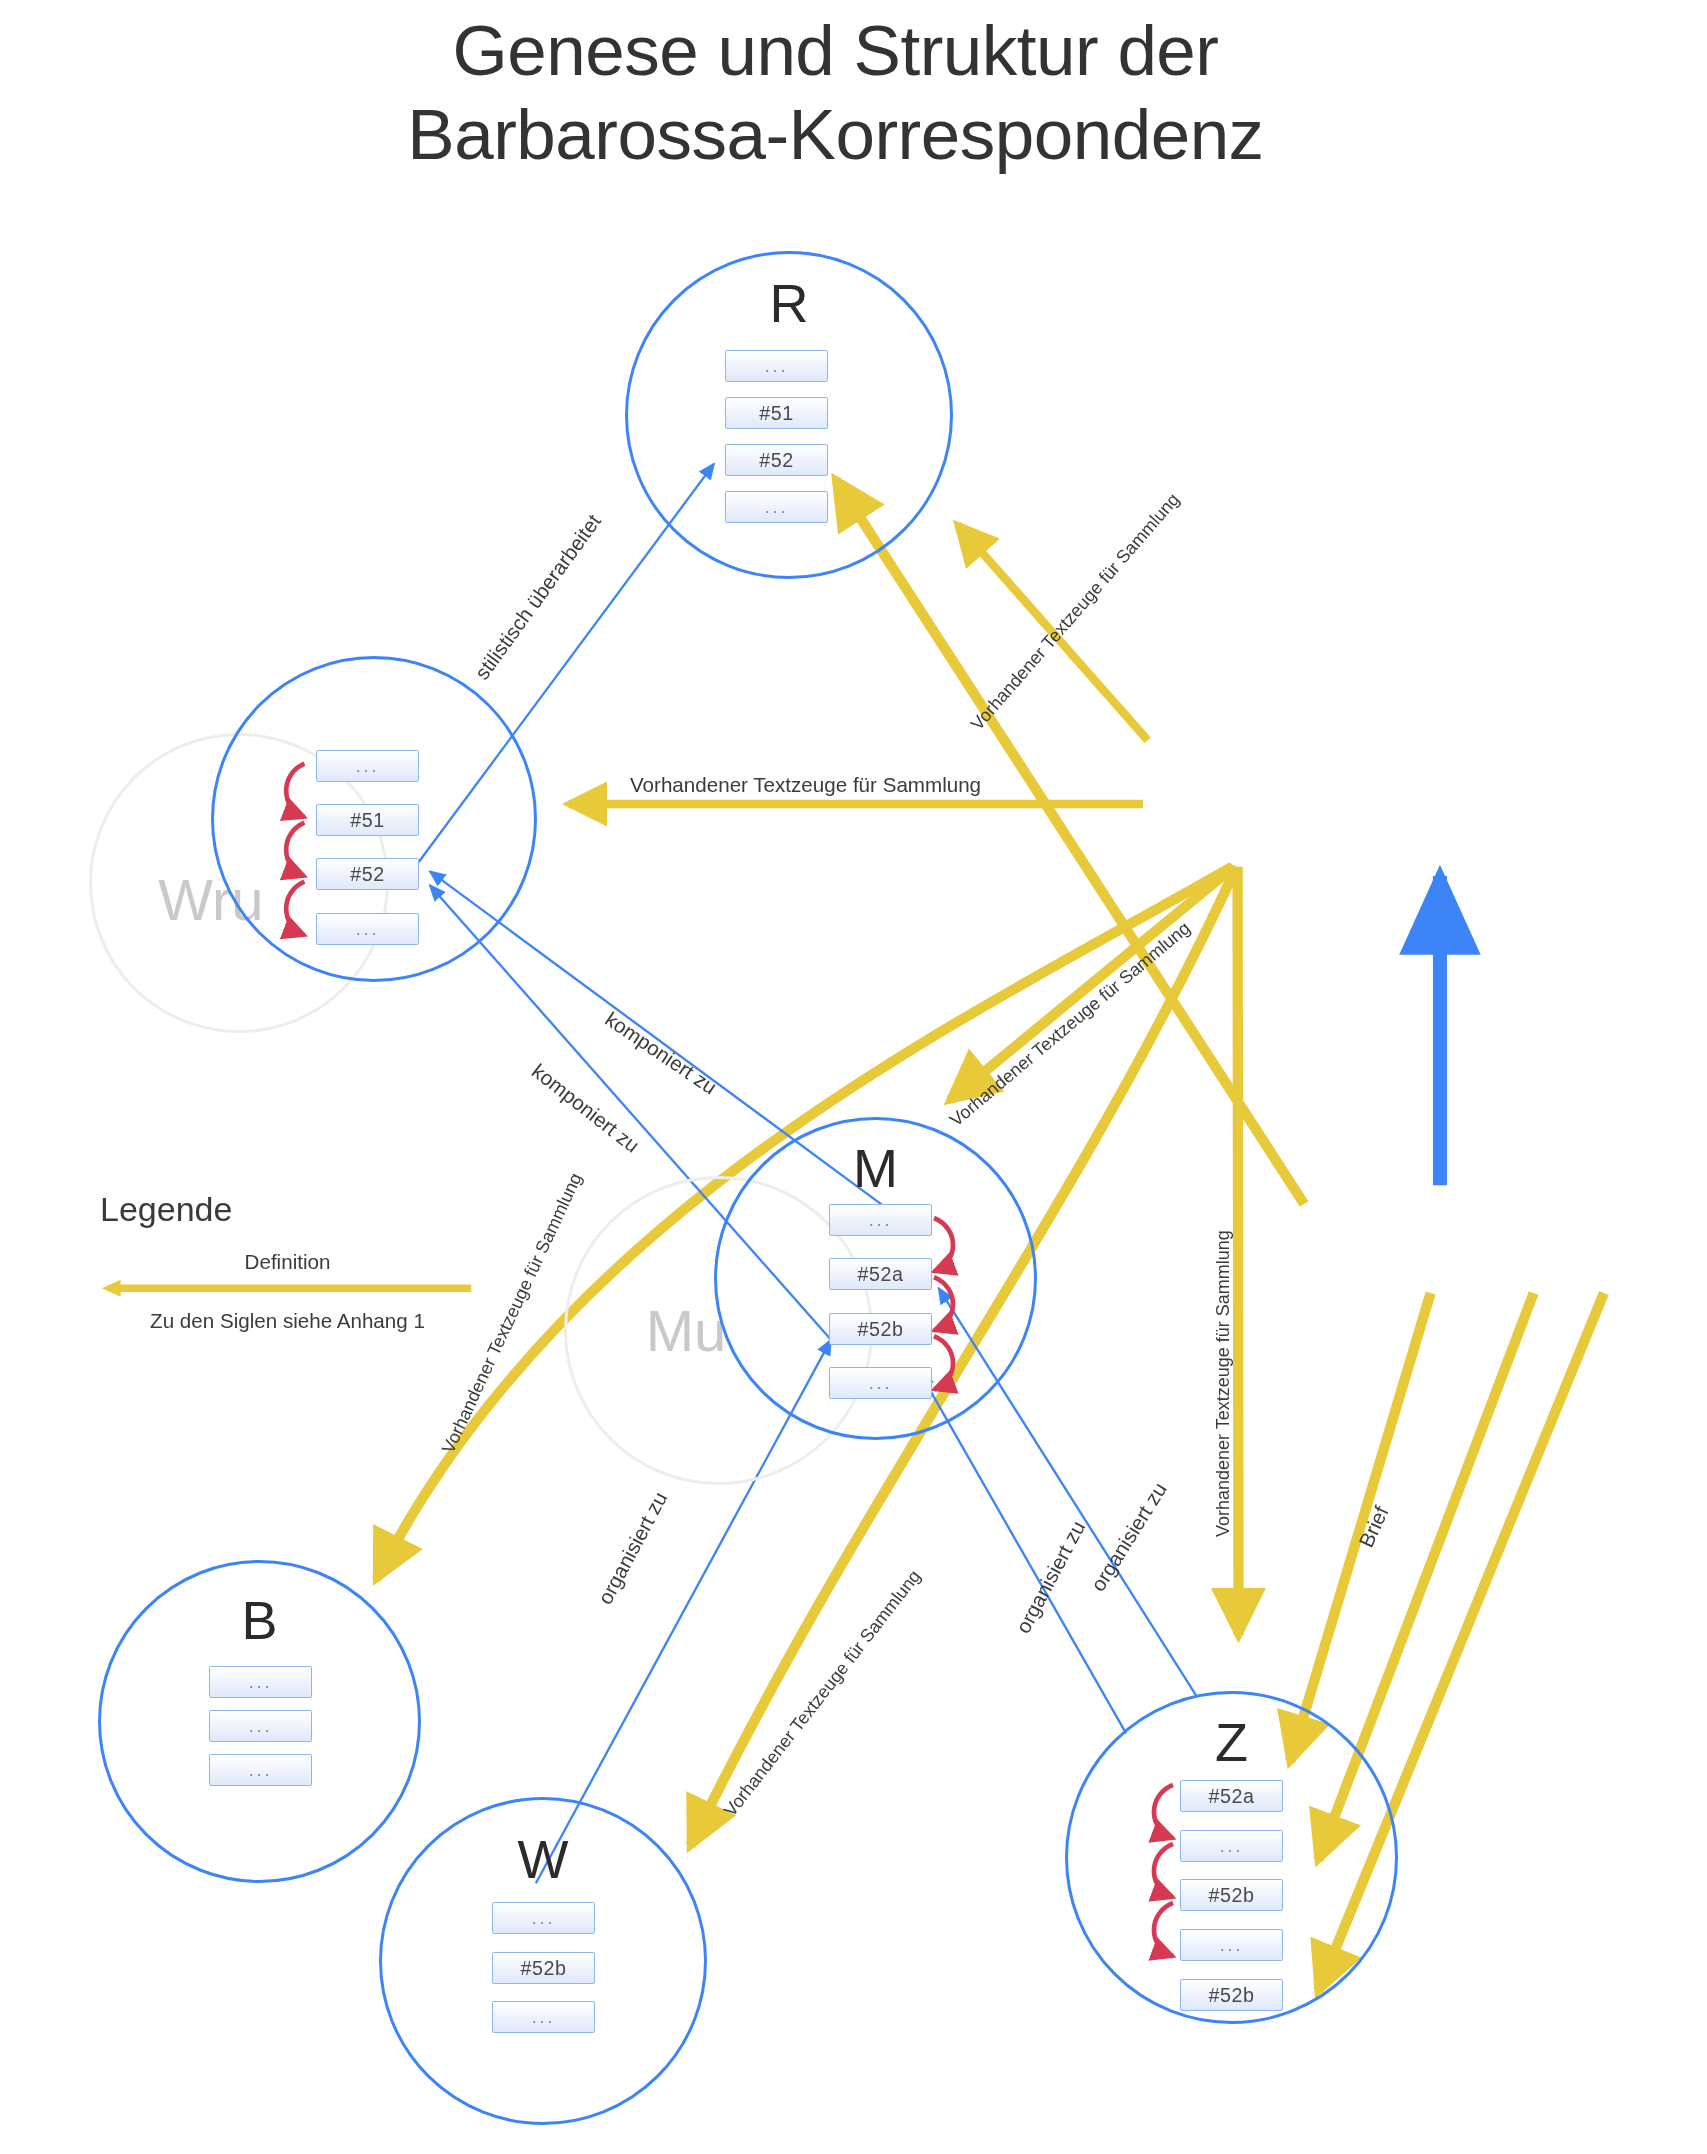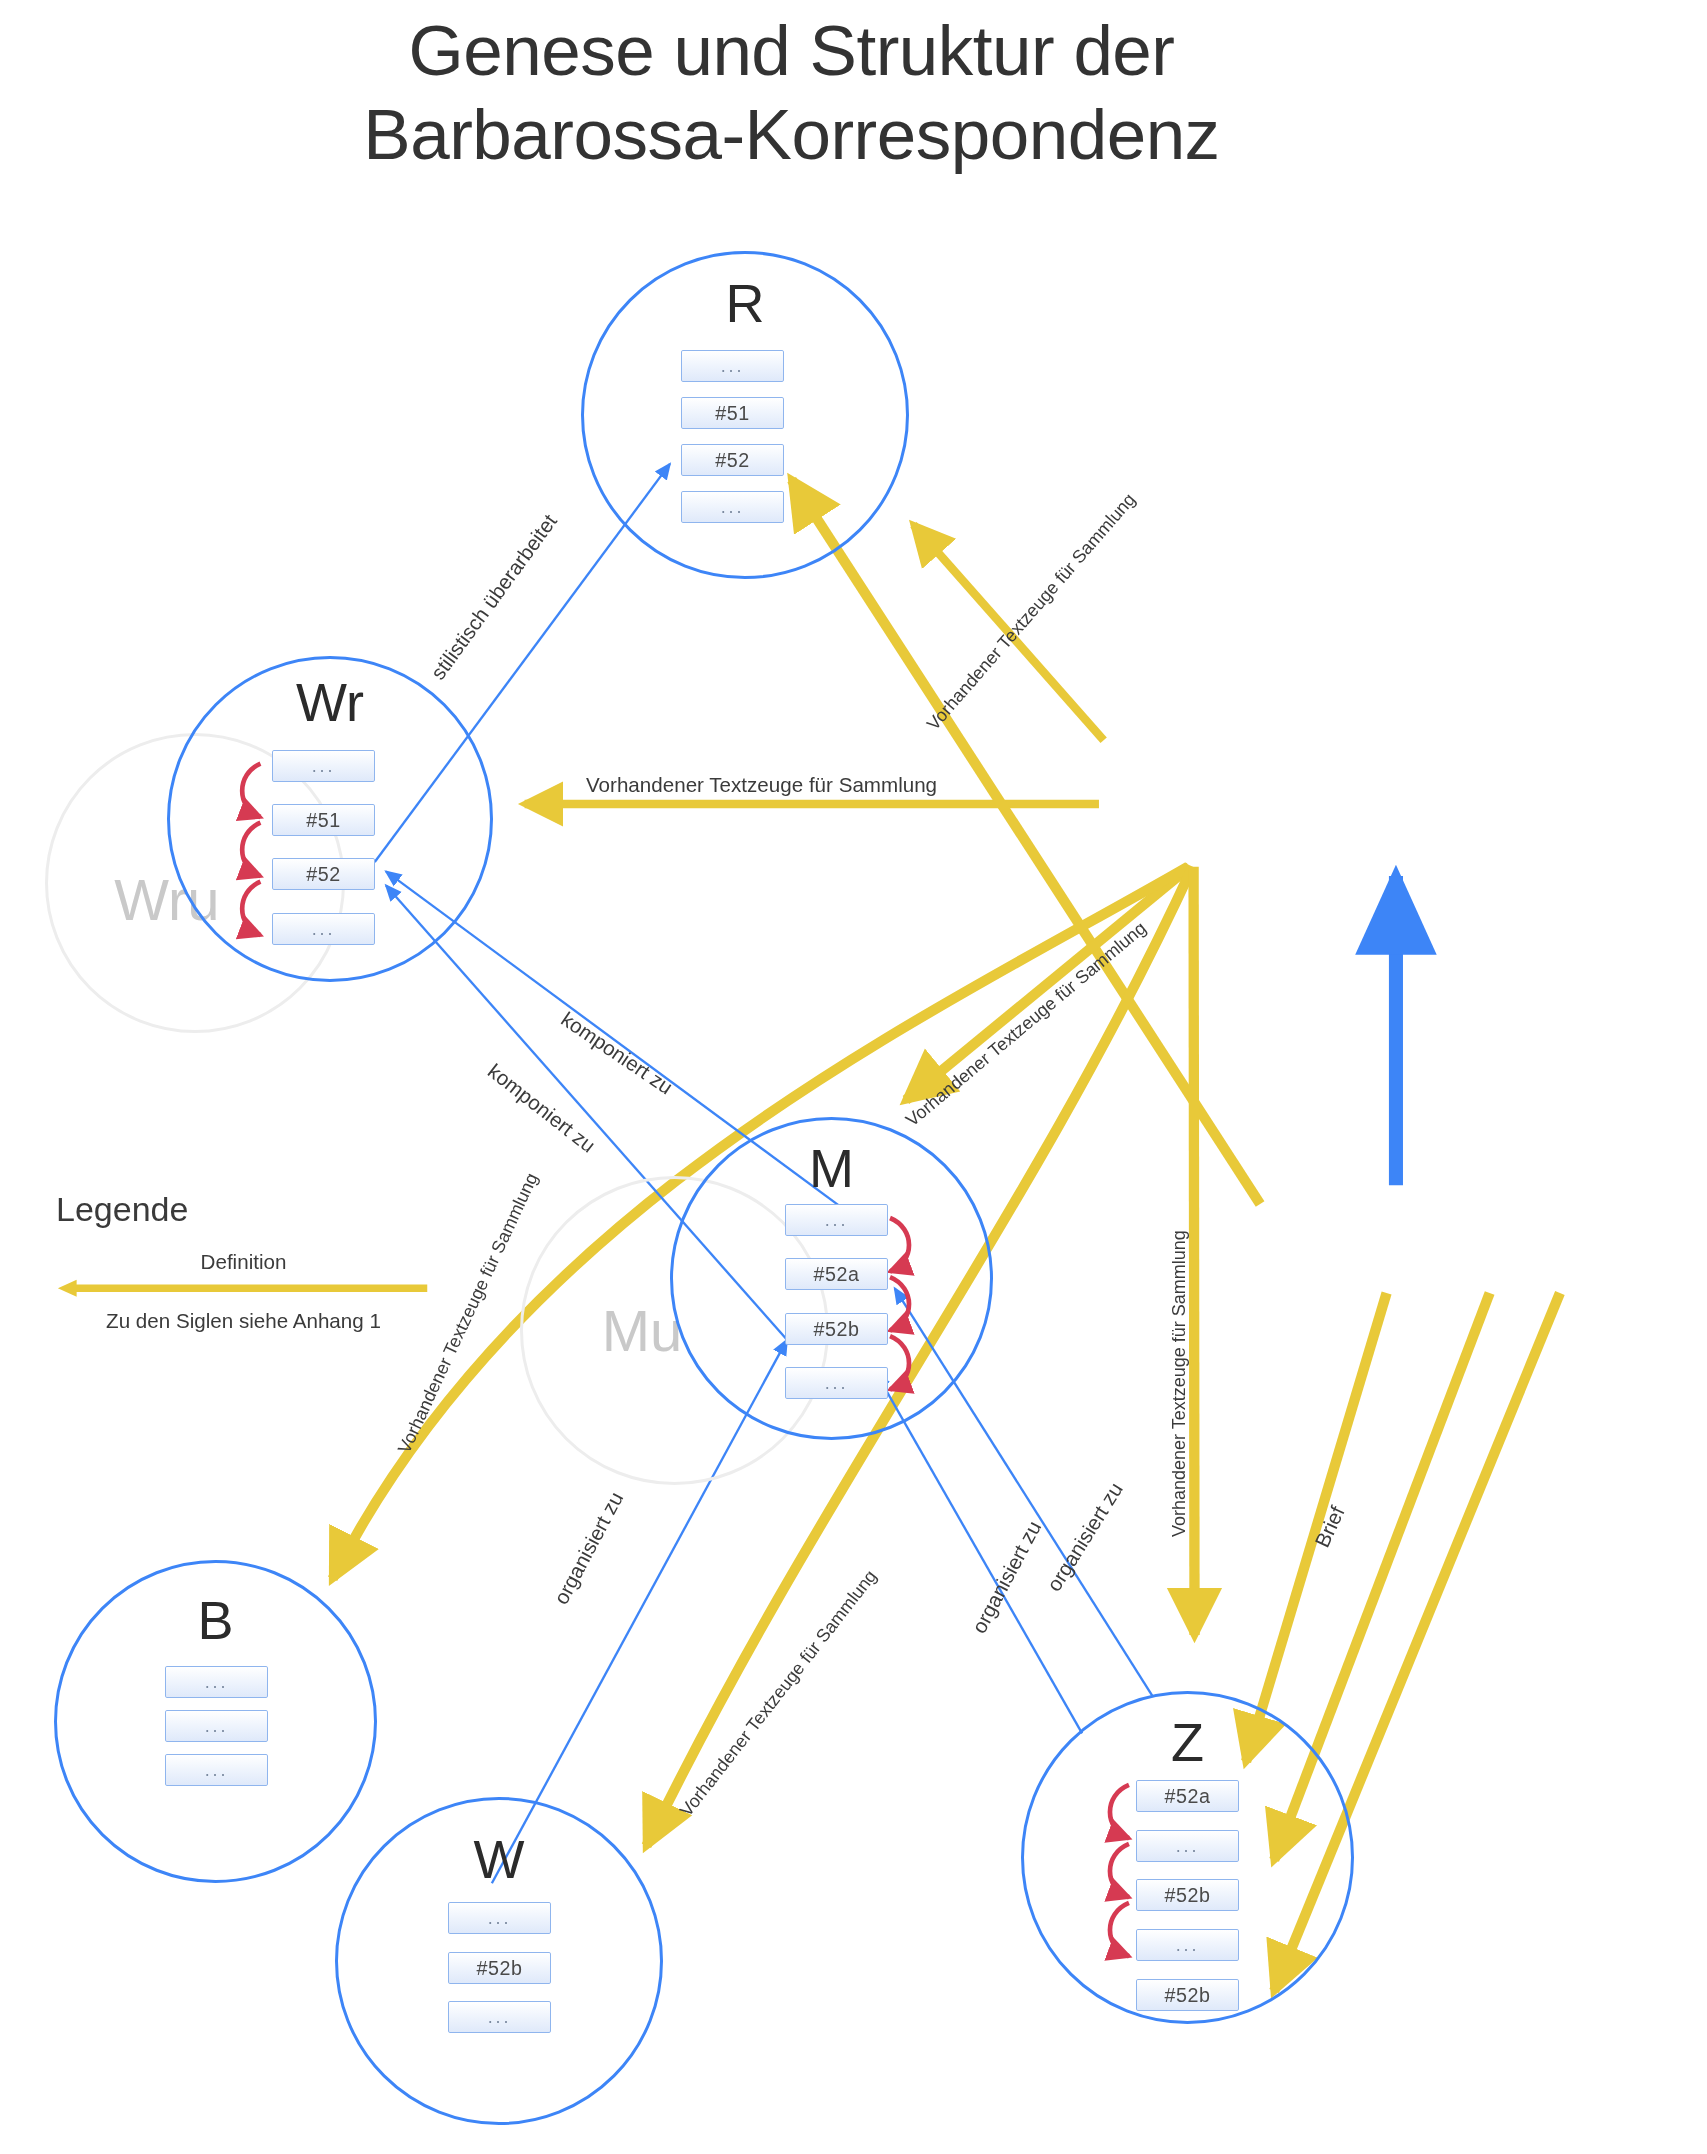--- a/index.html
+++ b/index.html
@@ -10,20 +10,21 @@
   body {
     font-family: "Liberation Sans", sans-serif;
     color: #3a3a3a;
   }
   #canvas {
     position: relative;
     width: 1633px;
     height: 2155px;
     overflow: hidden;
     background: #ffffff;
+    margin-left: 44px;
   }
   
   #title {
     position: absolute;
     left: 0;
     top: 9.4px;
     width: 1583px;
     text-align: center;
     font-size: 71px;
     line-height: 1.18;
@@ -265,21 +266,20 @@
   <div class="node-label faded" style="left:520px; top:1302px; width:244px;">Mu</div>
 
   <div class="node-circle" style="left:581px; top:251px; width:328px; height:328px;"></div>
   <div class="node-label" style="left:581px; top:276px; width:328px;">R</div>
   <div class="unit-box dots" style="left:681px; top:350px;">...</div>
   <div class="unit-box" style="left:681px; top:397px;">#51</div>
   <div class="unit-box" style="left:681px; top:444px;">#52</div>
   <div class="unit-box dots" style="left:681px; top:491px;">...</div>
 
   <div class="node-circle" style="left:167px; top:656px; width:326px; height:326px;"></div>
-  <div class="node-label" style="left:167px; top:675px; width:326px;">Wr</div>
   <div class="unit-box dots" style="left:272px; top:750px;">...</div>
   <div class="unit-box" style="left:272px; top:804px;">#51</div>
   <div class="unit-box" style="left:272px; top:858px;">#52</div>
   <div class="unit-box dots" style="left:272px; top:913px;">...</div>
 
   <div class="node-circle" style="left:670px; top:1117px; width:323px; height:323px;"></div>
   <div class="node-label" style="left:670px; top:1141px; width:323px;">M</div>
   <div class="unit-box dots" style="left:785px; top:1204px;">...</div>
   <div class="unit-box" style="left:785px; top:1258px;">#52a</div>
   <div class="unit-box" style="left:785px; top:1313px;">#52b</div>

